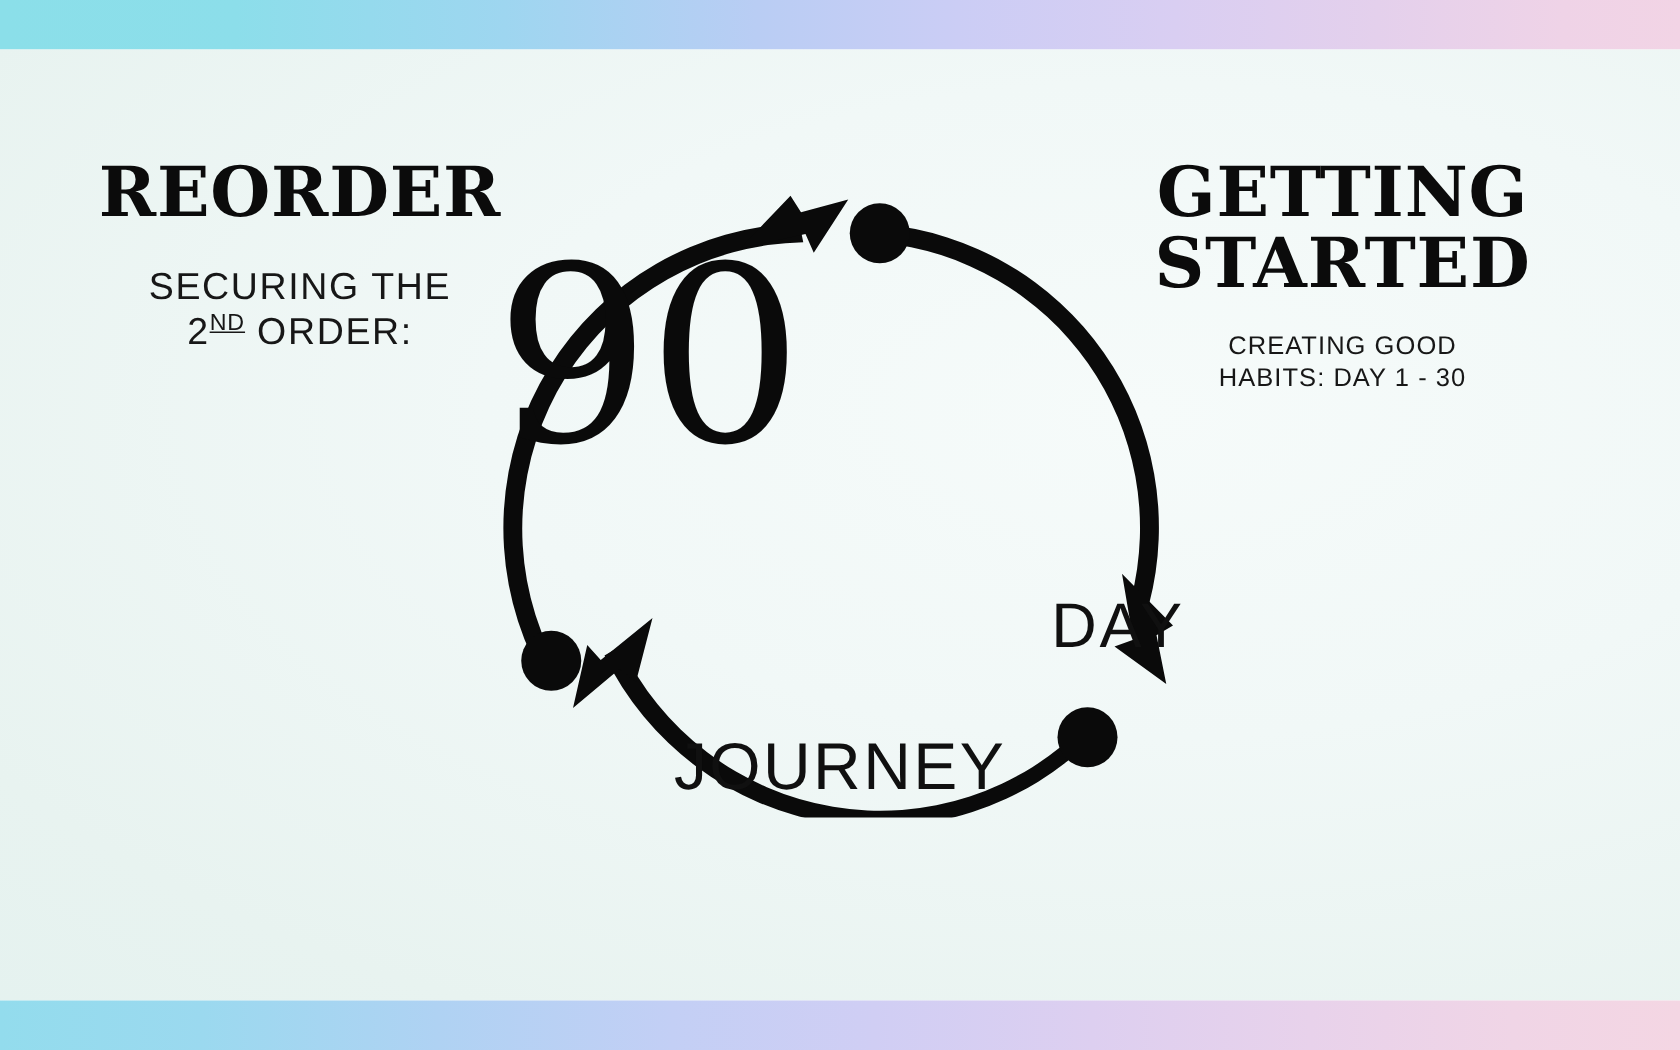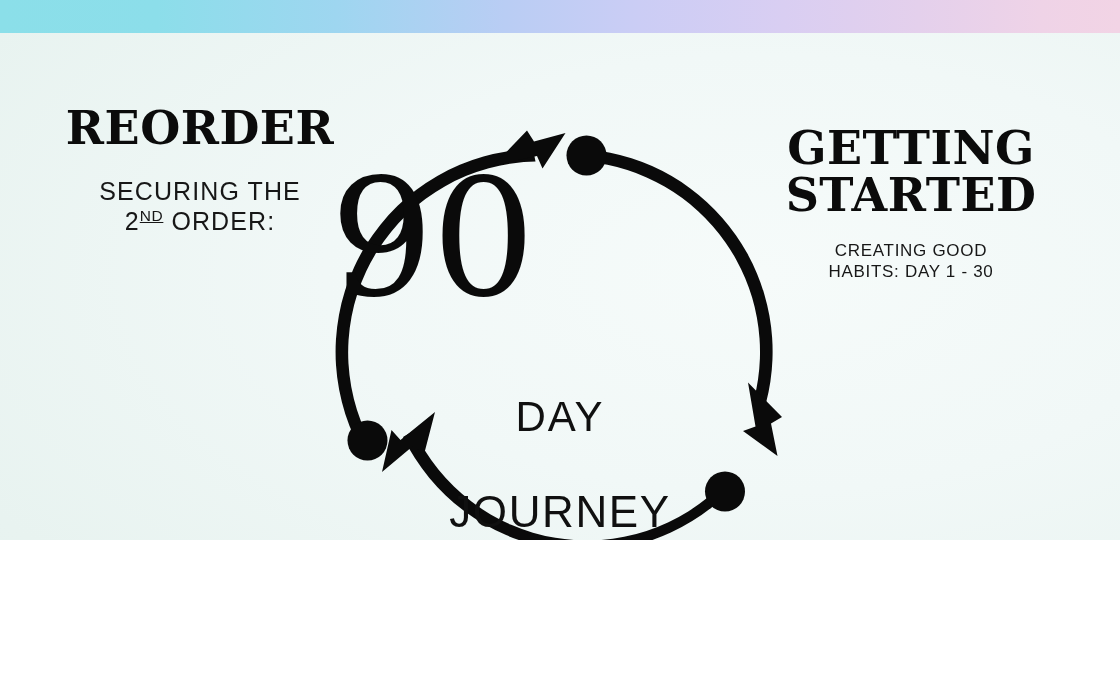--- a/index.html
+++ b/index.html
@@ -8,21 +8,21 @@
   html, body {
     width: 1120px;
     height: 700px;
     overflow: hidden;
     background: #ffffff;
   }
 
   #canvas {
     position: relative;
     width: 1120px;
-    height: 540px;
+    height: 700px;
     font-family: "Liberation Sans", sans-serif;
     overflow: hidden;
   }
 
   
   .band {
     position: absolute;
     left: 0;
     width: 1120px;
   }
@@ -91,21 +91,21 @@
     letter-spacing: 0.6px;
     text-decoration: underline;
   }
 
   
   #quad-reorder { left: 40px; top: 72px; width: 320px; text-align: center; }
   #quad-reorder .head { font-size: 46px; }
   #quad-reorder .sub  { font-size: 25px; margin-top: 24px; }
 
   
-  #quad-getting-started { left: 752px; top: 72px; width: 318px; text-align: center; margin-top: 20px; }
+  #quad-getting-started { left: 736px; top: 72px; width: 318px; text-align: center; }
   #quad-getting-started .head { font-size: 46px; }
   #quad-getting-started .sub  { font-size: 17px; margin-top: 22px; letter-spacing: 0.7px; }
 
   
   #quad-routine { left: 235px; top: 518px; width: 650px; text-align: center; }
   #quad-routine .head { font-size: 47px; }
   #quad-routine .sub  { font-size: 26px; margin-top: 16px; letter-spacing: 0.9px; }
 
   
   #diagram {
@@ -139,21 +139,21 @@
   }
   #label-day, #label-journey {
     position: absolute;
     left: 0;
     width: 460px;
     text-align: center;
     font-family: "Liberation Sans", sans-serif;
     font-weight: 400;
     color: #101010;
   }
-  #label-day     { top: 308px; font-size: 42px; letter-spacing: 2px; }
+  #label-day     { top: 308px; font-size: 42px; letter-spacing: 2px; text-align: right; }
   #label-journey { top: 358px; font-size: 44px; letter-spacing: 1.6px; margin-top: 44px; }
 </style>
 </head>
 <body>
 
 <div id="canvas">
 
   <div class="band" id="band-top"></div>
 
   <div id="stage">

